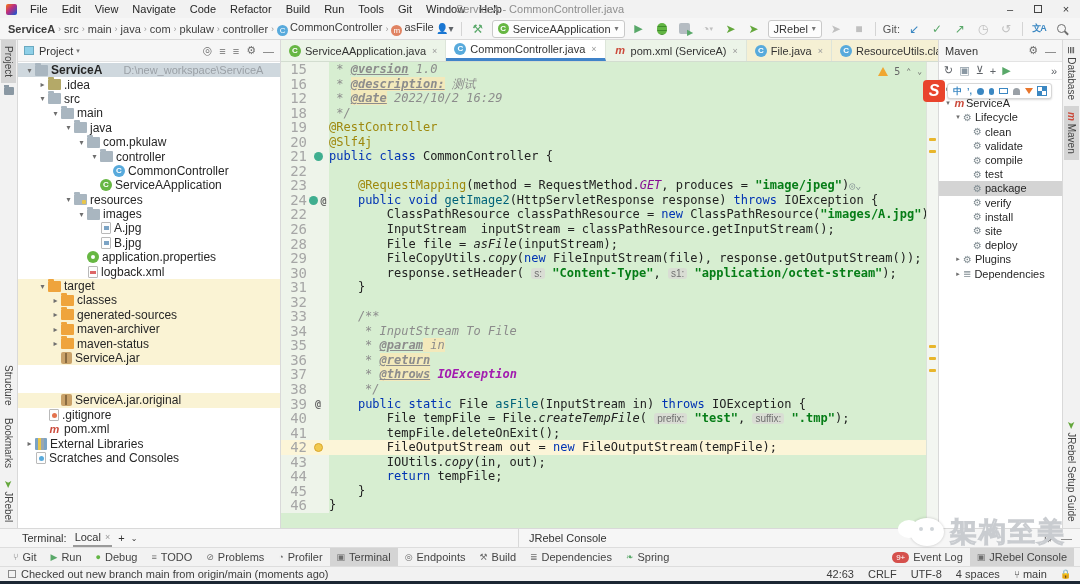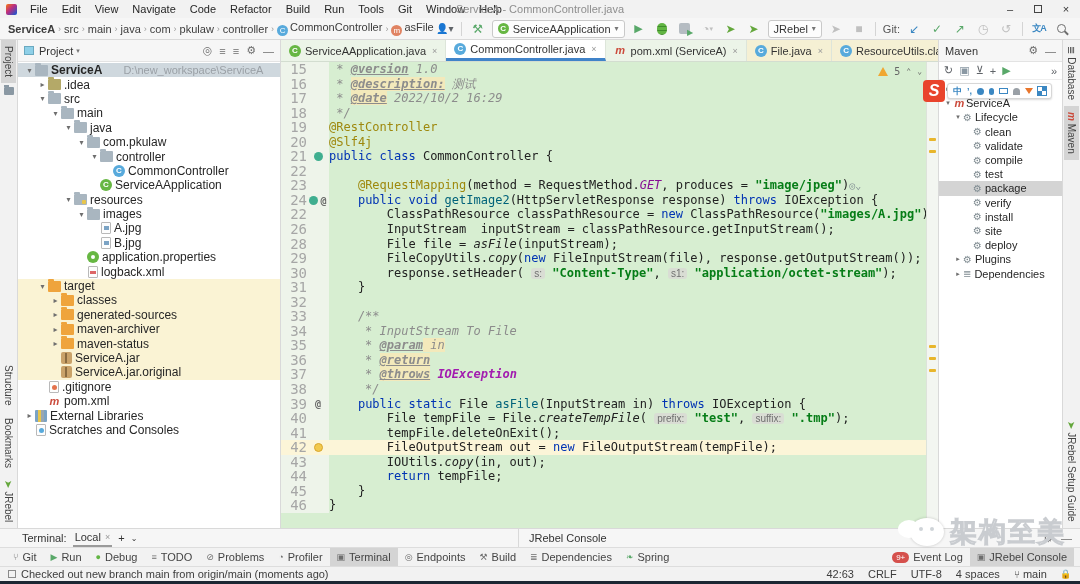--- a/index.html
+++ b/index.html
@@ -379,21 +379,21 @@
           <div class="trow exc" style="padding-left: 32px;">
             <span class="chev">▸</span>
             <span class="ti ti-folder f-exc"></span>
             <span class="lbl">maven-status</span>
           </div>
           <div class="trow exc" style="padding-left: 32px;">
             <span class="chev"></span>
             <span class="ti ti-jar"></span>
             <span class="lbl">ServiceA.jar</span>
           </div>
-          <div class="trow exc" style="padding-left: 32px;">
+          <div class="trow exc" style="padding-left: 32px; margin-top: 28px;">
             <span class="chev"></span>
             <span class="ti ti-jar"></span>
             <span class="lbl">ServiceA.jar.original</span>
           </div>
           <div class="trow" style="padding-left: 19px;">
             <span class="chev"></span>
             <span class="ti ti-file fi-git"></span>
             <span class="lbl">.gitignore</span>
           </div>
           <div class="trow" style="padding-left: 19px;">
@@ -454,21 +454,21 @@
             <span class="gut">15</span>
             <span class="mark"></span>
             <span class="src"><span class="tk-c"> * </span><span class="tk-dt">@version</span><span class="tk-c"> 1.0</span></span>
           </div>
           <div class="cline">
             <span class="gut">16</span>
             <span class="mark"></span>
             <span class="src"><span class="tk-c"> * </span><span class="tk-dt tk-dh">@description:</span><span class="tk-c"> 测试</span></span>
           </div>
           <div class="cline">
-            <span class="gut">17</span>
+            <span class="gut">12</span>
             <span class="mark"></span>
             <span class="src"><span class="tk-c"> * </span><span class="tk-dt tk-dh">@date</span><span class="tk-c"> 2022/10/2 16:29</span></span>
           </div>
           <div class="cline">
             <span class="gut">18</span>
             <span class="mark"></span>
             <span class="src"><span class="tk-c"> */</span></span>
           </div>
           <div class="cline">
             <span class="gut">19</span>

